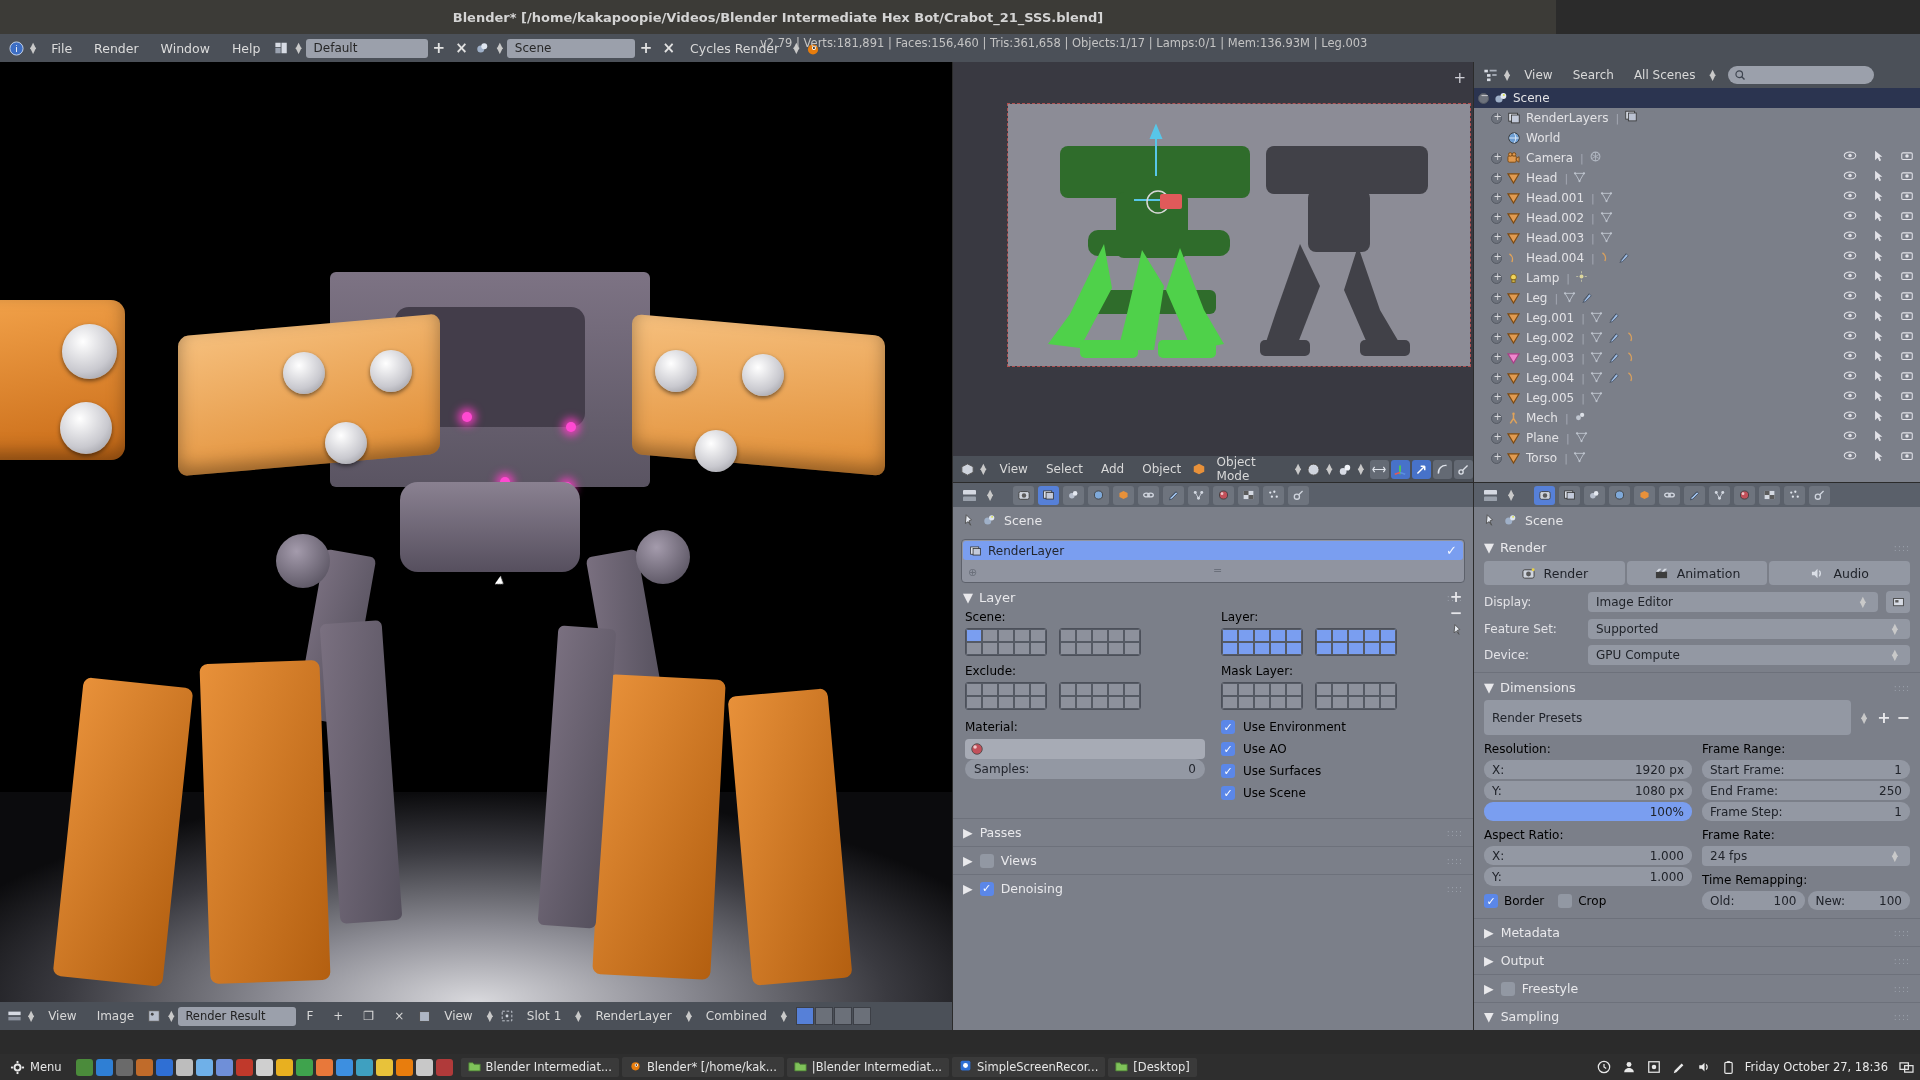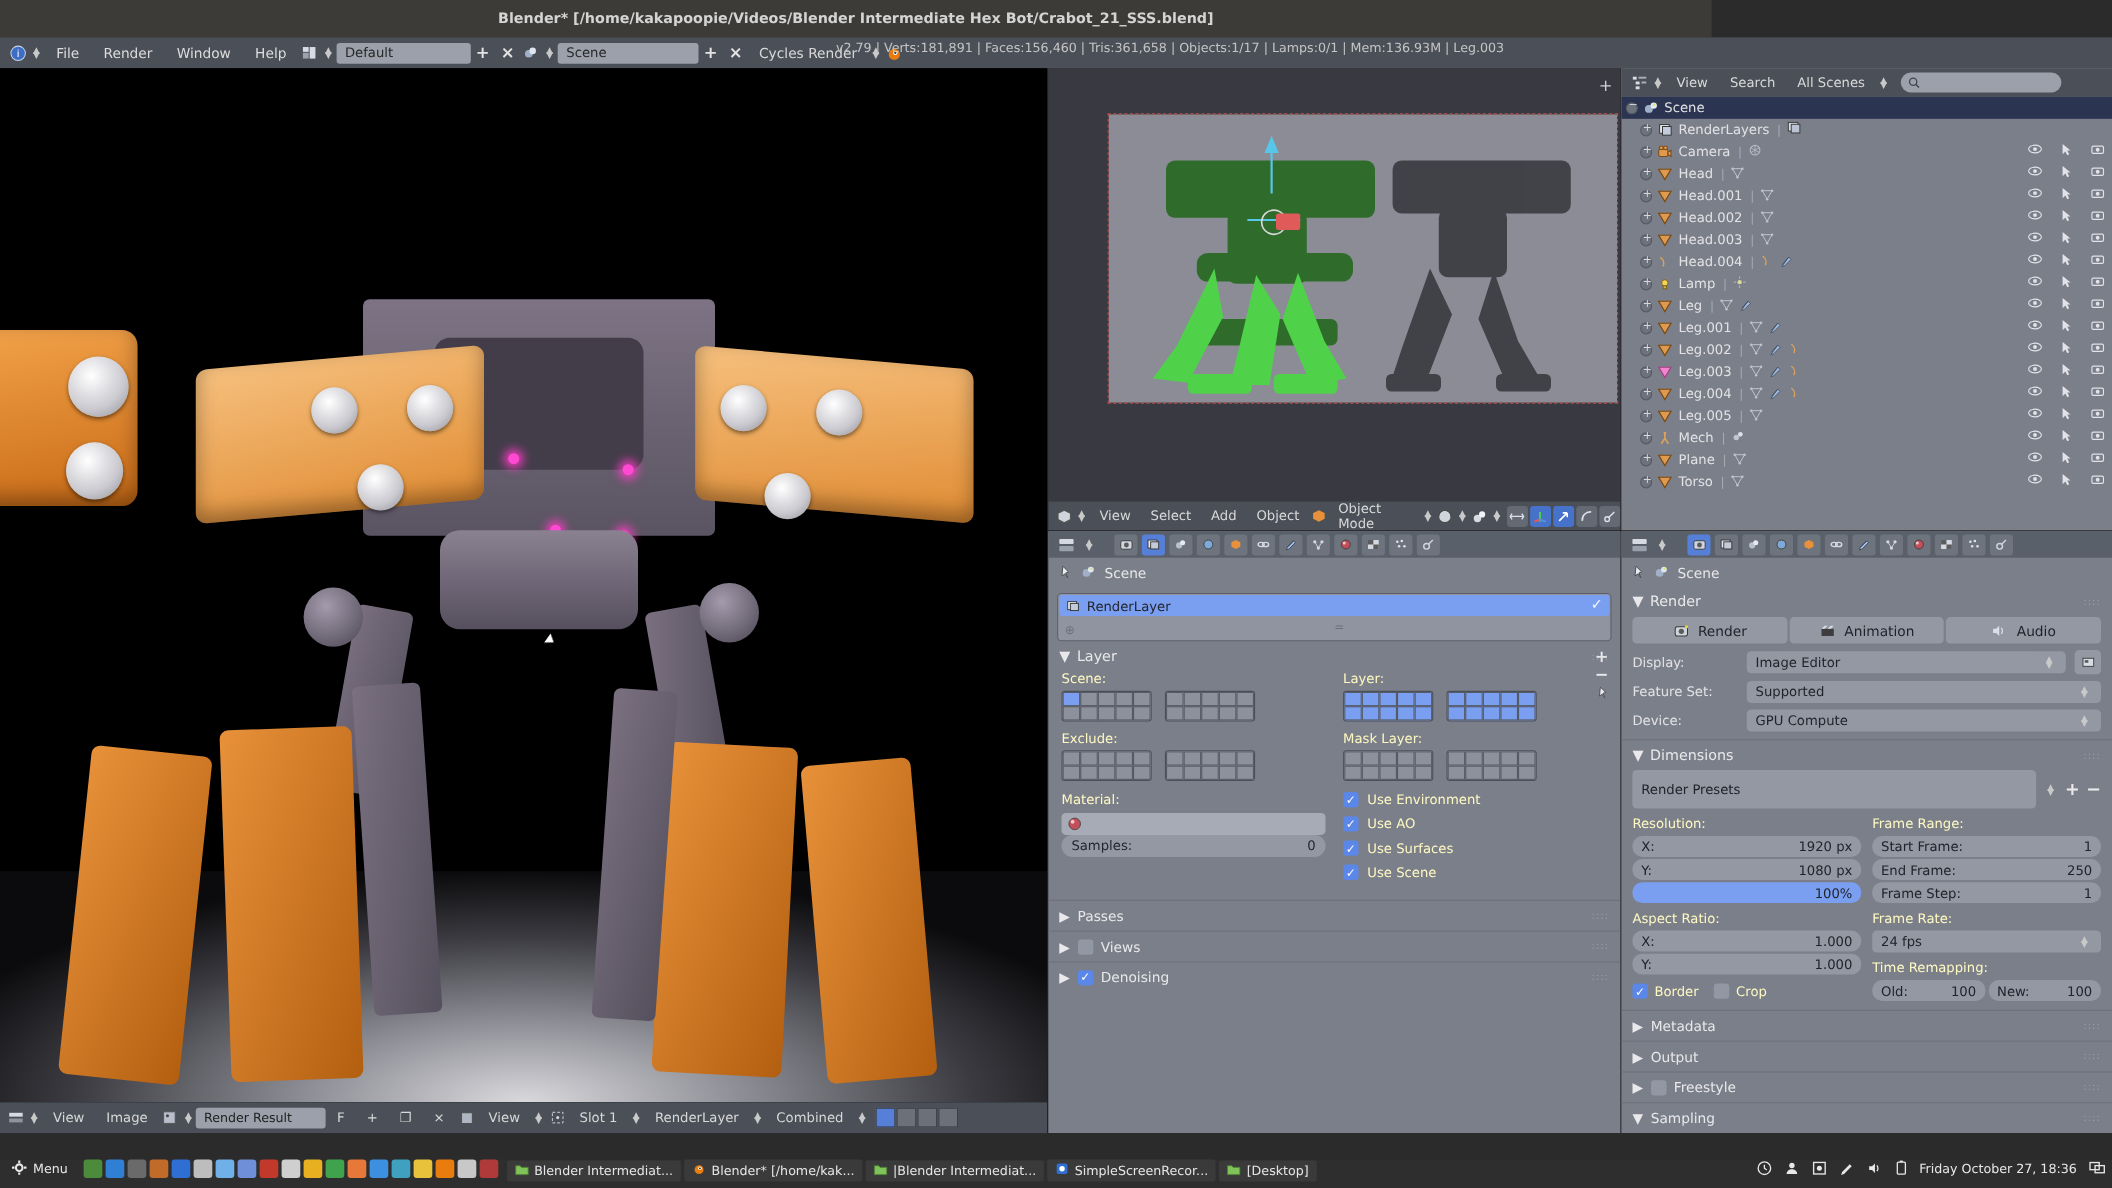--- a/index.html
+++ b/index.html
@@ -124,21 +124,21 @@
   .rl-box{ margin:6px 8px 0 8px; height:44px; background:#9094a0;
     border:1px solid #5d616b; border-radius:4px; position:relative; }
   .rl-sel{ position:absolute; left:1px; top:1px; right:1px; height:19px;
     background:#7a9ef0; display:flex; align-items:center; padding:0 6px;
     color:#23262e; font-size:12px; border-radius:3px; }
   .rl-btns{ position:absolute; right:8px; top:6px; width:22px; }
   .rl-b{ width:22px;height:16px; display:flex;align-items:center;
     justify-content:center; color:#e6e6ea; font-size:15px; font-weight:bold;}
   .sec-title{ display:flex; align-items:center; gap:6px; color:#e9e9ec;
     font-size:13px; padding:7px 10px 3px 10px; }
-  .lbl{ color:#fef9c3; font-size:12px; }
+  .lbl{ color:#000000; font-size:12px; }
   .layergrid{ display:grid; grid-template-columns:repeat(5,1fr);
     grid-template-rows:repeat(2,13px); width:82px; border:1px solid #4c505a;
     border-radius:3px; overflow:hidden; }
   .lg-cell{ border:1px solid #555a64; background:#8d919c; }
   .lg-cell.on{ background:#7a9ef0; }
   .matfield{ height:20px; background:#a7abb5; border-radius:4px;
     display:flex; align-items:center; padding:0 5px; }
   .slider{ height:20px; background:#9398a3; border-radius:10px;
     display:flex; align-items:center; justify-content:space-between;
     padding:0 9px; color:#23262e; font-size:12px; }
@@ -161,21 +161,21 @@
     align-items:center; justify-content:space-between; padding:0 8px;
     color:#20232a; font-size:12px; }
   .numfield.blue{ background:#7a9ef0; justify-content:flex-end; }
   .btnrow{ display:flex; gap:2px; padding:3px 10px; }
   .bigbtn{ flex:1; height:24px; background:#9398a3; border-radius:4px;
     display:flex; align-items:center; justify-content:center; gap:8px;
     color:#1e2128; font-size:12.5px; }
 
   
   .taskbar{ position:absolute; left:0; bottom:0; width:1920px; height:26px;
-    background:#2e2e2e; display:flex; align-items:flex-start; gap:2px;
+    background:#2e2e2e; display:flex; align-items:center; gap:2px;
     color:#e6e6e6; font-size:11.5px; padding:0 4px; }
   .tb-app{ width:17px; height:17px; border-radius:3px; flex:none; }
   .task-win{ display:flex; align-items:center; gap:5px; padding:2px 7px;
     background:#3a3a3a; border-radius:2px; max-width:170px; overflow:hidden;
     white-space:nowrap; }
   .tray{ position:absolute; right:6px; display:flex; align-items:center; gap:11px;
     color:#e8e8e8; font-size:11.5px; }
   .gripper{ letter-spacing:1px; color:#9aa0aa; font-size:9px; }
 </style>
 </head>
@@ -524,20 +524,31 @@
             </svg>
           </span>
           <span class="ol-name">RenderLayers</span>
           <span class="ol-sub">
             <span style="color:#a9aeb8">|</span>
             <span><svg width="14" height="13" viewBox="0 0 16 14">
                 <rect x="2" y="1" width="10" height="9" fill="#e4e8f0" stroke="#333"></rect>
                 <rect x="5" y="3" width="9" height="9" fill="#c3cada" stroke="#333"></rect>
               </svg></span>
           </span>
+        </div>
+        <div class="ol-row">
+          <span style="width: 13px; flex: 0 0 auto;"></span>
+          <span style="width: 14px; flex: 0 0 auto;"></span>
+          <span class="ol-ico">
+            <svg width="14" height="14" viewBox="0 0 16 16">
+              <circle cx="8" cy="8" r="6" fill="#6f9fd4" stroke="#333"></circle>
+              <path d="M2.5 8h11M8 2.2a9 9 0 0 1 0 11.6" fill="none" stroke="#e8f0fa"></path>
+            </svg>
+          </span>
+          <span class="ol-name">World</span>
         </div>
         <div class="ol-row">
           <span style="width: 13px; flex: 0 0 auto;"></span>
           <span class="ol-expand"></span>
           <span class="ol-ico">
             <svg width="15" height="13" viewBox="0 0 16 14">
               <rect x="2" y="4" width="9" height="7" rx="1.6" fill="#e09a50" stroke="#7a4a14"></rect>
               <circle cx="4.5" cy="2.6" r="1.9" fill="#e09a50" stroke="#7a4a14"></circle>
               <circle cx="8.6" cy="2.6" r="1.9" fill="#e09a50" stroke="#7a4a14"></circle>
               <path d="M11 7l3-2v6l-3-2z" fill="#e09a50" stroke="#7a4a14"></path>

